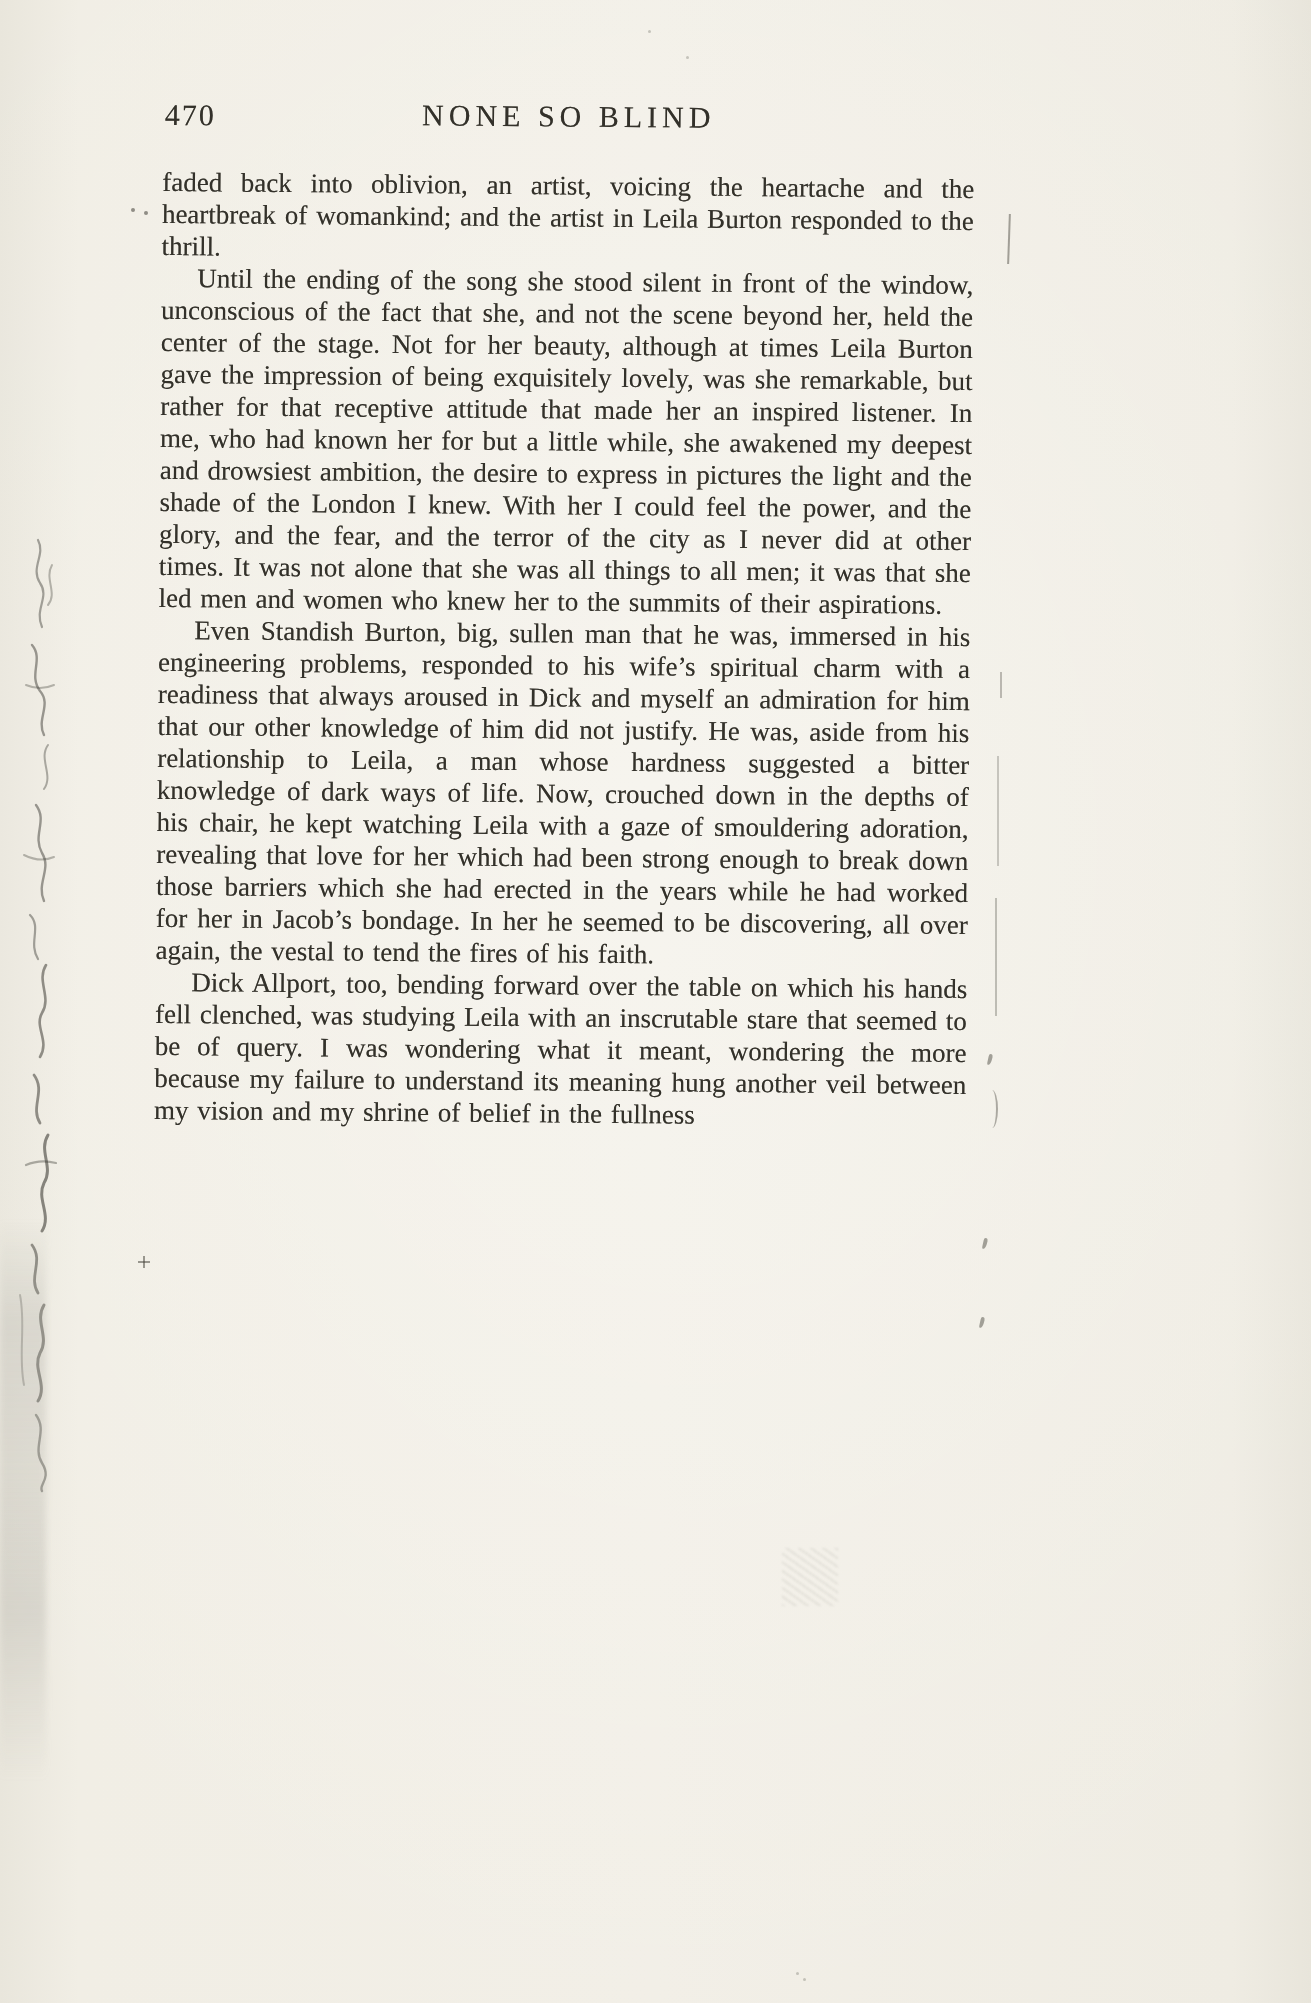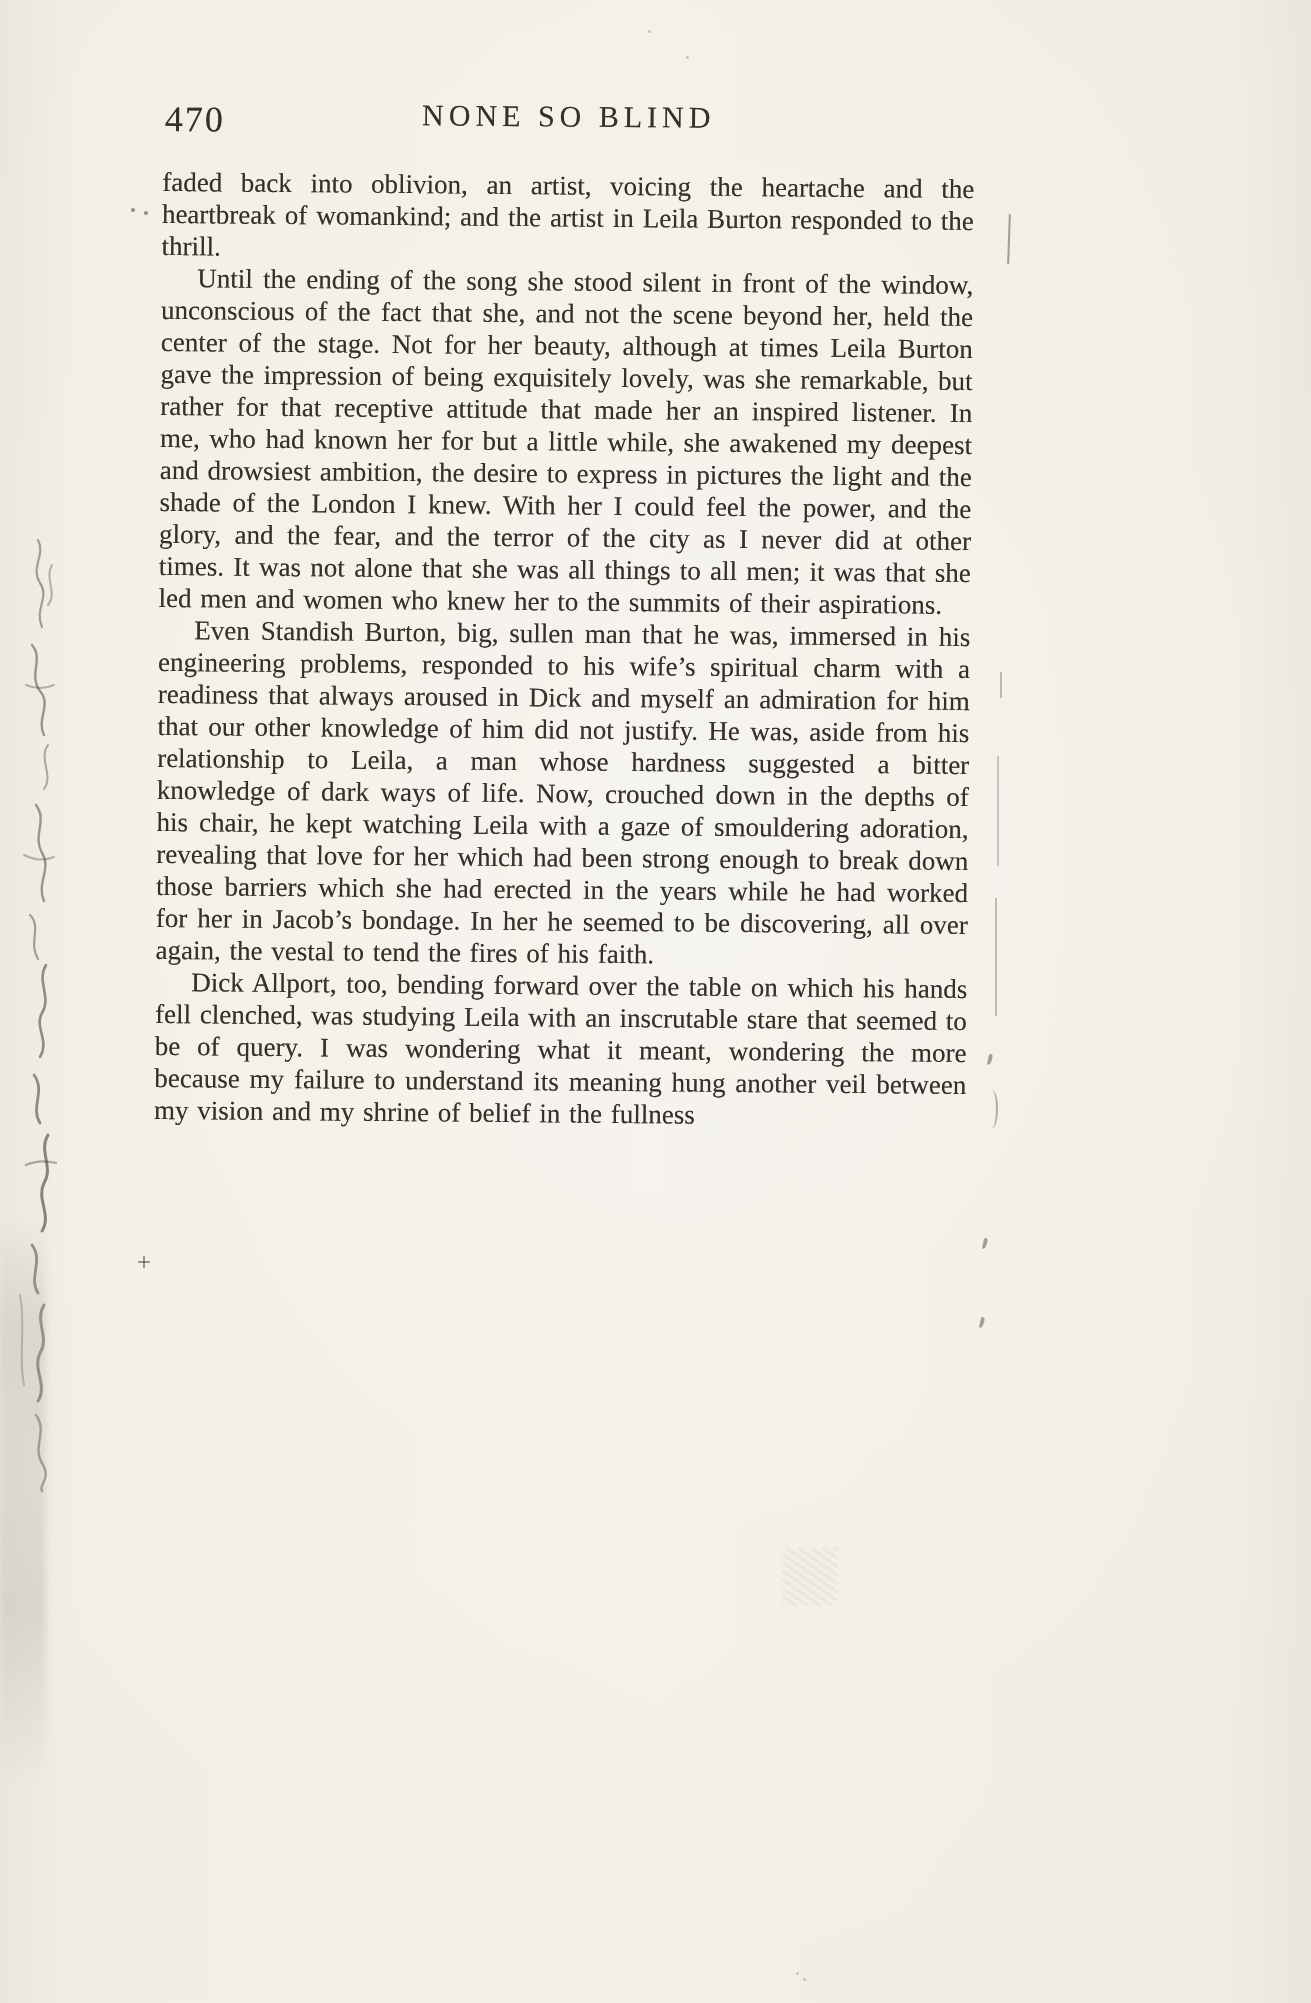--- a/index.html
+++ b/index.html
@@ -34,21 +34,21 @@
   }
   .header-row {
     position: relative;
     height: 42px;
     margin-bottom: 28px;
   }
   .page-number {
     position: absolute;
     left: 2px;
     top: 2px;
-    font-size: 36px;
+    font-size: 30px;
     letter-spacing: 2px;
   }
   .running-title {
     position: absolute;
     left: 0;
     right: 0;
     top: 0;
     text-align: center;
     font-size: 30px;
     letter-spacing: 5px;

